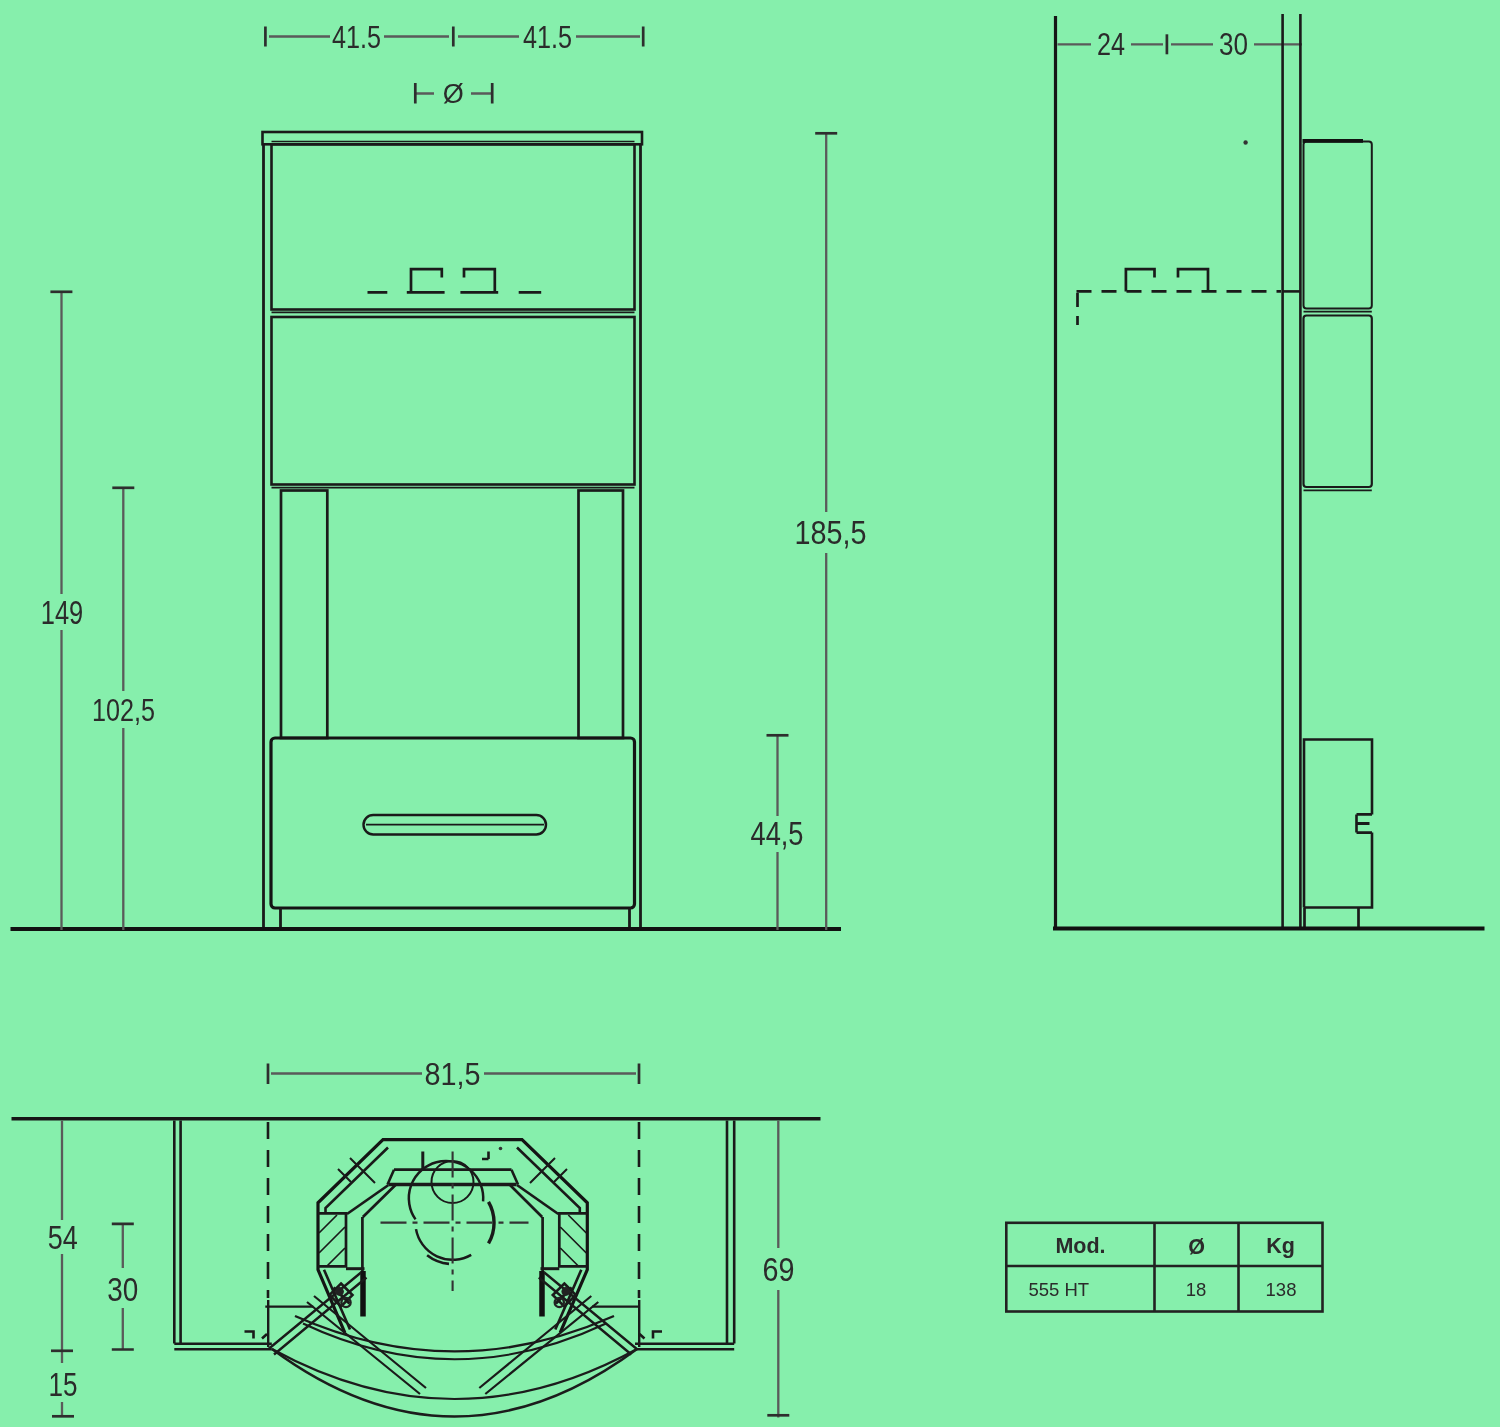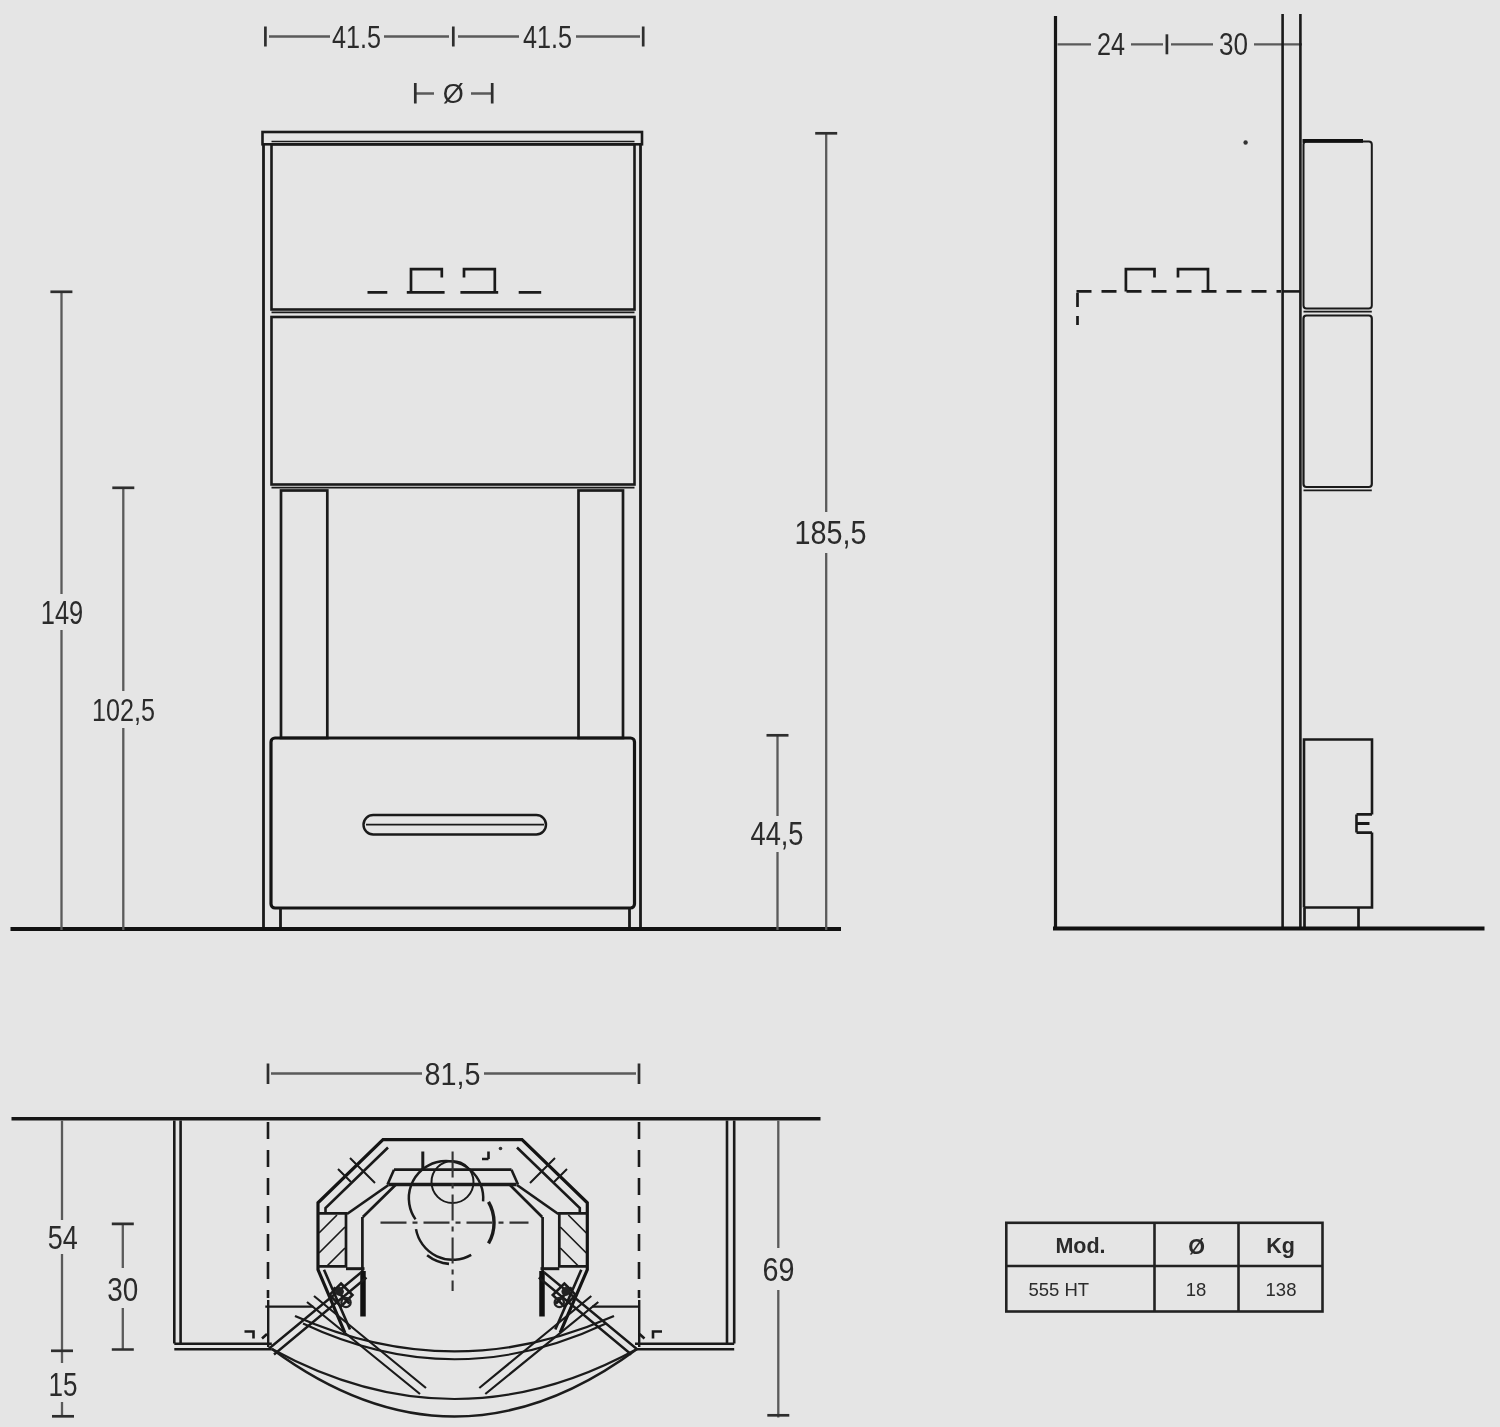--- a/index.html
+++ b/index.html
@@ -1,16 +1,16 @@
 <!DOCTYPE html>
 <html><head>
 <meta charset="utf-8">
 <style>
   html,body{margin:0;padding:0;background:#ffffff;}
-  .page{width:1500px;height:1427px;position:relative;background:#e5e5e5;overflow:hidden;}
+  .page{width:1500px;height:1427px;position:relative;background:#86efac;overflow:hidden;}
   svg{display:block;}
   text{font-family:"Liberation Sans", sans-serif;fill:#2b2b2b;}
 </style>
 </head>
 <body>
 <div class="page">
 <svg width="1500" height="1427" viewBox="0 0 1500 1427" xmlns="http://www.w3.org/2000/svg">
 <g id="front" fill="none" stroke-linecap="butt">
 
   <g>

